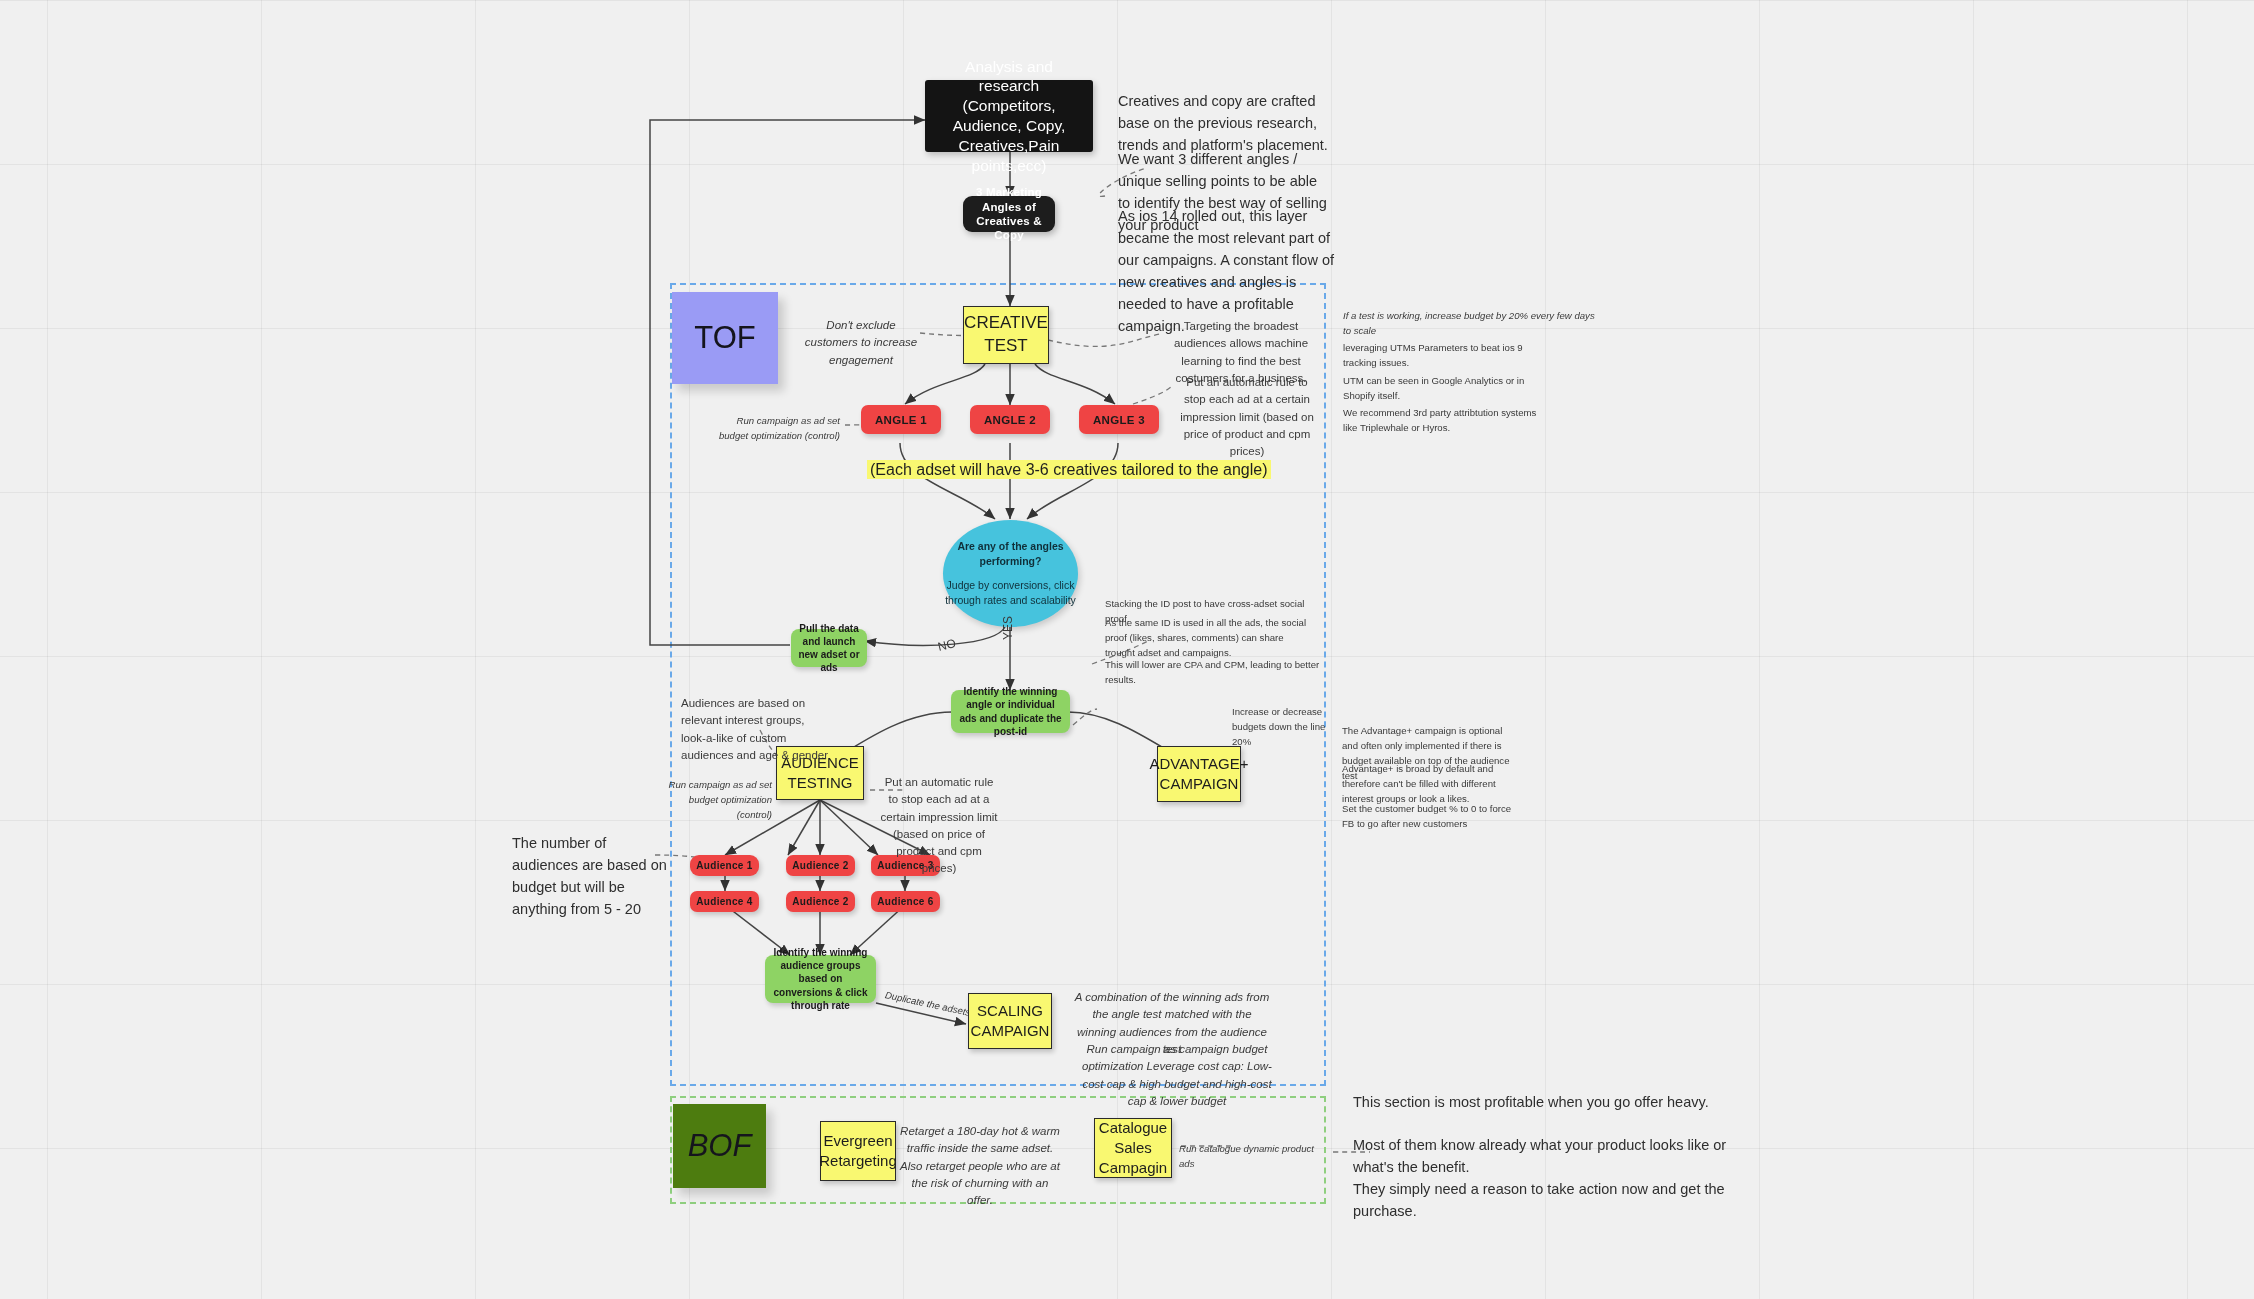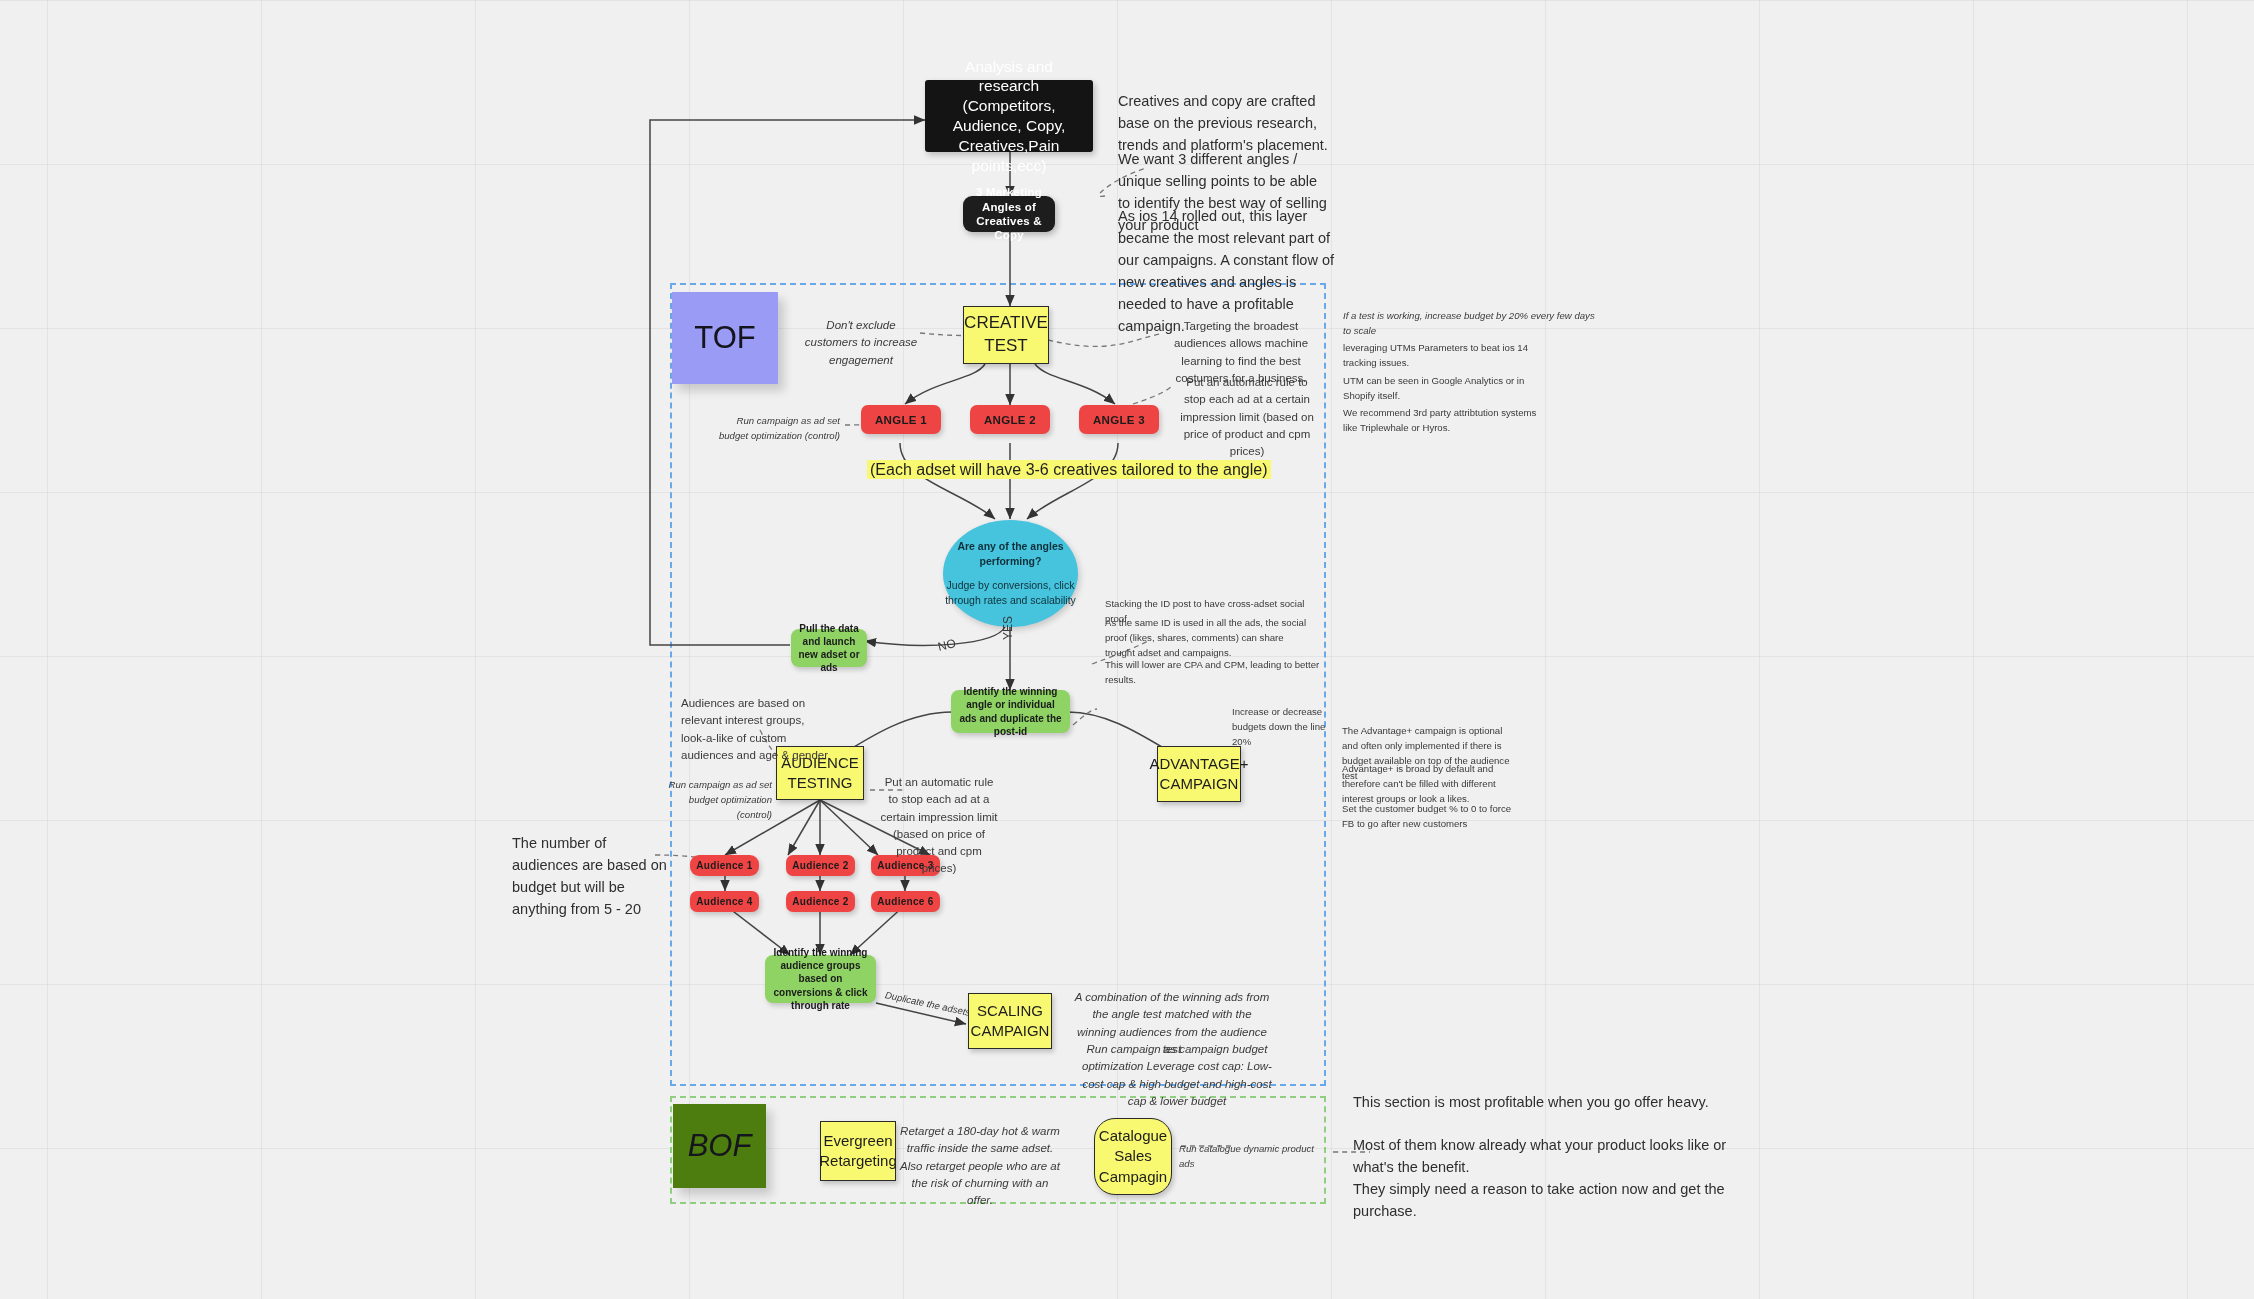--- a/index.html
+++ b/index.html
@@ -240,21 +240,21 @@
   </div>
 
   <div class="node sticky bof" style="left:673px;top:1104px;width:93px;height:84px;">
     <span>BOF</span>
   </div>
 
   <div class="node yel small" style="left:820px;top:1121px;width:76px;height:60px;">
     <span>Evergreen Retargeting</span>
   </div>
 
-  <div class="node yel small" style="left:1094px;top:1118px;width:78px;height:77px;border-radius:21px;">
+  <div class="node yel small" style="left:1094px;top:1118px;width:78px;height:60px;">
     <span>Catalogue Sales Campagin</span>
   </div>
 
   <div class="txt big" style="left:1118px;top:90px;width:210px;">
     <span>Creatives and copy are crafted base on the previous research, trends and platform's placement.</span>
   </div>
   <div class="txt big" style="left:1118px;top:148px;width:210px;">
     <span>We want 3 different angles / unique selling points to be able to identify the best way of selling your product</span>
   </div>
   <div class="txt big" style="left:1118px;top:205px;width:218px;">
@@ -274,21 +274,21 @@
   </div>
 
   <div class="txt mid" style="left:1175px;top:374px;width:144px;text-align:center;">
     <span>Put an automatic rule to stop each ad at a certain impression limit (based on price of product and cpm prices)</span>
   </div>
 
   <div class="txt it sm" style="left:1343px;top:309px;width:260px;">
     <span>If a test is working, increase budget by 20% every few days to scale</span>
   </div>
   <div class="txt sm" style="left:1343px;top:341px;width:200px;">
-    <span>leveraging UTMs Parameters to beat ios 14 tracking issues.</span>
+    <span>leveraging UTMs Parameters to beat ios 9 tracking issues.</span>
   </div>
   <div class="txt sm" style="left:1343px;top:374px;width:200px;">
     <span>UTM can be seen in Google Analytics or in Shopify itself.</span>
   </div>
   <div class="txt sm" style="left:1343px;top:406px;width:200px;">
     <span>We recommend 3rd party attribtution systems like Triplewhale or Hyros.</span>
   </div>
 
   <div class="txt sm" style="left:1105px;top:597px;width:216px;">
     <span>Stacking the ID post to have cross-adset social proof.</span>

